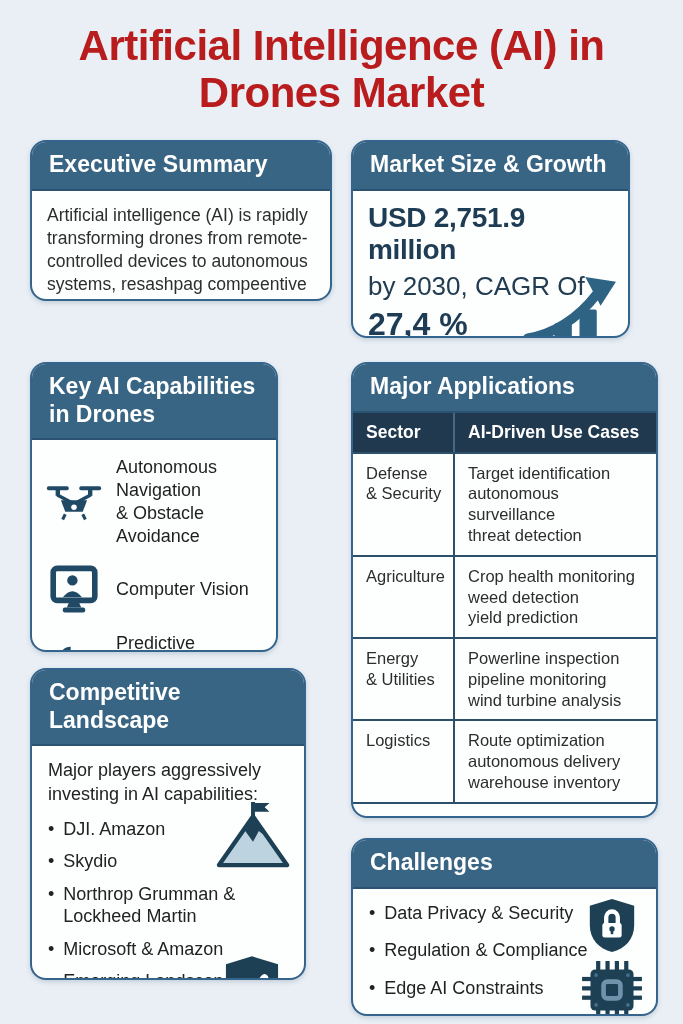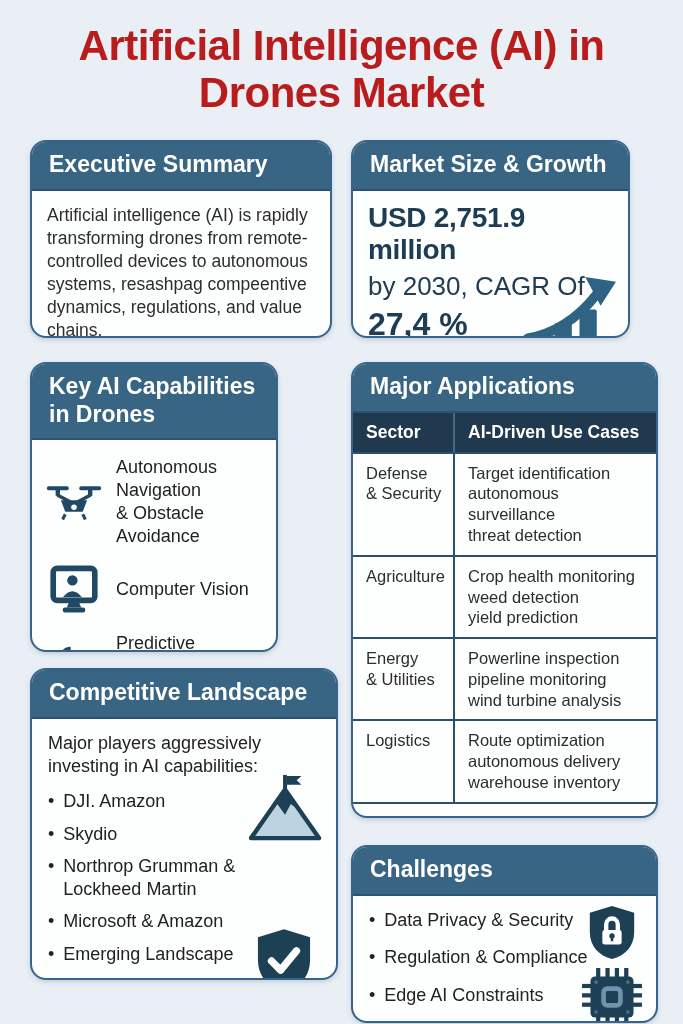--- a/index.html
+++ b/index.html
@@ -76,21 +76,21 @@
   .chal-icons { position:absolute; right:14px; top:8px; display:flex; flex-direction:column; align-items:center; gap:2px; }
 </style>
 </head>
 <body>
 
 <div class="page">
 
   <h1 class="main-title">Artificial Intelligence (AI) in
 Drones Market</h1>
 
-  <section class="panel" style="left:30px; top:140px; width:302px; height:198px;">
+  <section class="panel" style="left:30px; top:140px; width:302px; height:161px;">
     <div class="panel-header">Executive Summary</div>
     <p class="exec-body">Artificial intelligence (AI) is rapidly transforming drones from remote-controlled devices to autonomous systems, resashpag compeentive dynamics, regulations, and value chains.</p>
   </section>
 
   <section class="panel" style="left:351px; top:140px; width:279px; height:198px;">
     <div class="panel-header">Market Size &amp; Growth</div>
     <div class="market-body">
       <div class="m-value">USD 2,751.9 million</div>
       <div class="m-line2">by 2030, CAGR Of</div>
       <div class="m-cagr">27,4 %</div>
@@ -212,21 +212,21 @@
         <div class="c1">Construction
 &amp;
 Infrastructure</div>
         <div class="c2">Site mapping
 structurial analysis
 progress tracking</div>
       </div>
     </div>
   </section>
 
-  <section class="panel" style="left:30px; top:668px; width:308px; height:312px;">
+  <section class="panel" style="left:30px; top:668px; width:276px; height:312px;">
     <div class="panel-header">Competitive Landscape</div>
     <div class="comp-body">
       <p class="comp-intro">Major players aggressively investing in AI capabilities:</p>
       <div class="players">
         <div class="bullet-item">
           <span class="bullet-dot"></span>
           <span class="preline">DJI. Amazon</span>
         </div>
         <div class="bullet-item">
           <span class="bullet-dot"></span>
@@ -256,21 +256,21 @@
       </span>
       <span class="shieldcheck-pos">
         <svg width="64" height="68" viewBox="0 0 56 60">
           <path d="M28 2 L51 9 v20 c0 15 -9.5 24.5 -23 28 C14.5 53.5 5 44 5 29 V9 Z" fill="#1d4055"></path>
           <path d="M17 30 l8 8 L39 21" stroke="#fff" stroke-width="6.5" fill="none" stroke-linecap="round" stroke-linejoin="round"></path>
         </svg>
       </span>
     </div>
   </section>
 
-  <section class="panel" style="left:351px; top:838px; width:307px; height:178px;margin-top:7px;">
+  <section class="panel" style="left:351px; top:838px; width:307px; height:178px;">
     <div class="panel-header">Challenges</div>
     <div class="chal-body">
       <div class="chal-list">
         <div class="bullet-item">
           <span class="bullet-dot"></span>
           <span>Data Privacy &amp; Security</span>
         </div>
         <div class="bullet-item">
           <span class="bullet-dot"></span>
           <span>Regulation &amp; Compliance</span>

